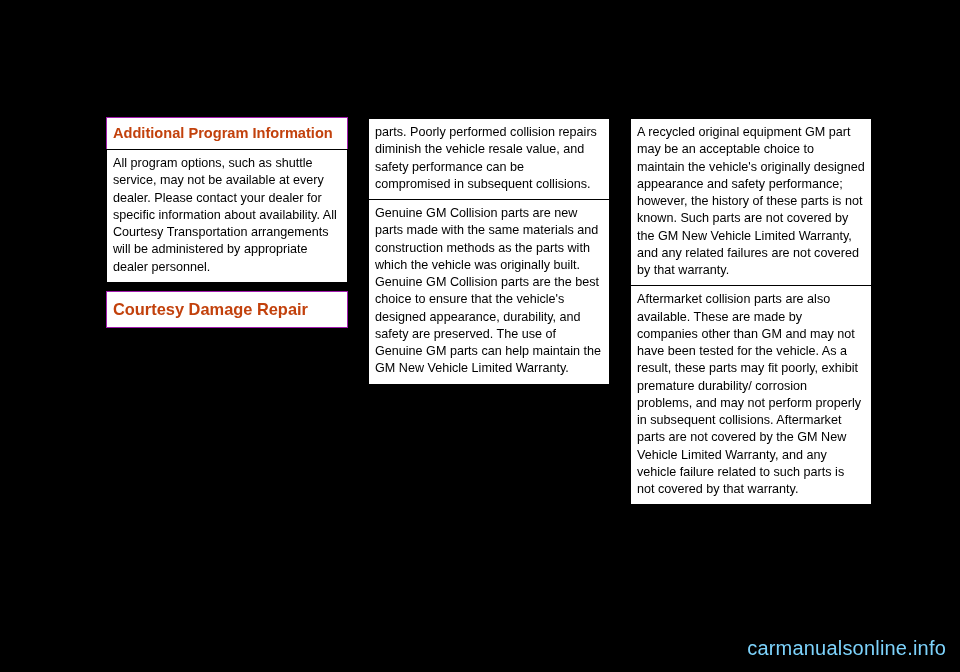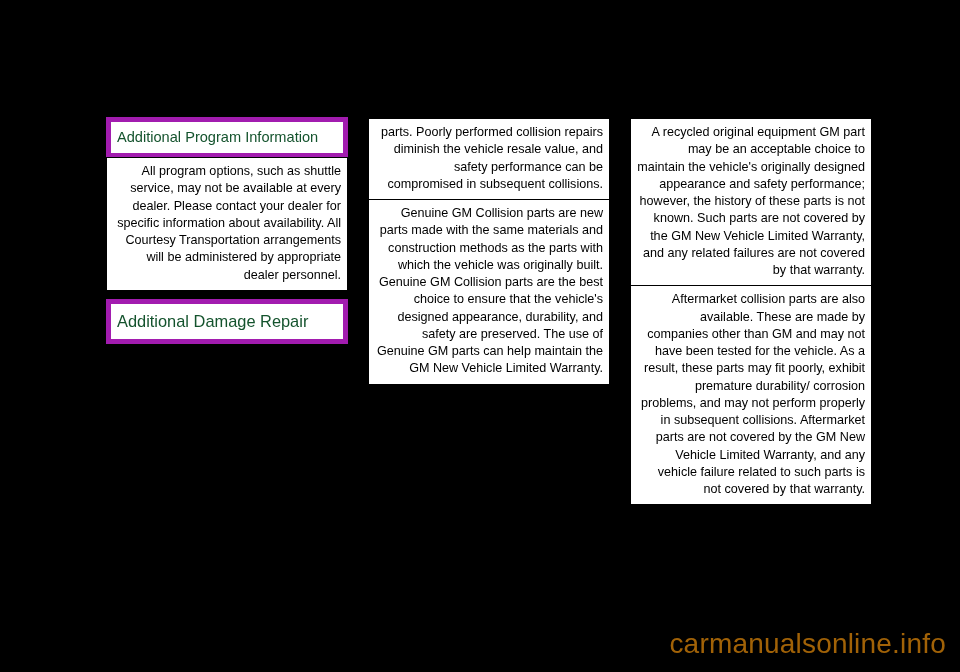--- a/index.html
+++ b/index.html
@@ -39,63 +39,62 @@
   
   .block {
     background: #ffffff;
     color: #000000;
     border: 1px solid #000000;
     box-sizing: border-box;
     padding: 5px 6px 6px 6px;
     font-size: 12.6px;
     line-height: 1.37;
     margin-top: -1px;
-    text-align: right;
   }
   .block:first-child { margin-top: 0; }
   .heading {
     background: #ffffff;
-    color: #14532d;
-    border: 5px solid #a21caf;
+    color: #c2410c;
+    border: 1px solid #a21caf;
     box-sizing: border-box;
     padding: 6px 6px 7px 6px;
     font-size: 14.6px;
-    font-weight: normal;
+    font-weight: bold;
     line-height: 1.25;
     margin-top: -1px;
   }
   .heading.big {
     font-size: 16.4px;
     padding: 7px 6px 8px 6px;
   }
   .italic {
     font-style: italic;
   }
   .spacer-top { margin-top: 8px; }
   .watermark {
     position: absolute;
     right: 14px;
     bottom: 12px;
-    color: #a16207;
-    font-size: 28px;
+    color: #7dd3fc;
+    font-size: 20px;
     letter-spacing: 0.2px;
     font-family: "Liberation Sans", sans-serif;
   }
 </style>
 </head>
 <body>
 
 <div class="page">
 
   <div class="columns">
 
     <div class="col">
       <div class="heading">Additional Program Information</div>
       <div class="block">All program options, such as shuttle service, may not be available at every dealer. Please contact your dealer for specific information about availability. All Courtesy Transportation arrangements will be administered by appropriate dealer personnel.</div>
-      <div class="heading big spacer-top">Additional Damage Repair</div>
+      <div class="heading big spacer-top">Courtesy Damage Repair</div>
     </div>
 
     <div class="col">
       <div class="block">parts. Poorly performed collision repairs diminish the vehicle resale value, and safety performance can be compromised in subsequent collisions.</div>
       <div class="block">Genuine GM Collision parts are new parts made with the same materials and construction methods as the parts with which the vehicle was originally built. Genuine GM Collision parts are the best choice to ensure that the vehicle's designed appearance, durability, and safety are preserved. The use of Genuine GM parts can help maintain the GM New Vehicle Limited Warranty.</div>
     </div>
 
     <div class="col">
       <div class="block">A recycled original equipment GM part may be an acceptable choice to maintain the vehicle's originally designed appearance and safety performance; however, the history of these parts is not known. Such parts are not covered by the GM New Vehicle Limited Warranty, and any related failures are not covered by that warranty.</div>
       <div class="block">Aftermarket collision parts are also available. These are made by companies other than GM and may not have been tested for the vehicle. As a result, these parts may fit poorly, exhibit premature durability/ corrosion problems, and may not perform properly in subsequent collisions. Aftermarket parts are not covered by the GM New Vehicle Limited Warranty, and any vehicle failure related to such parts is not covered by that warranty.</div>

